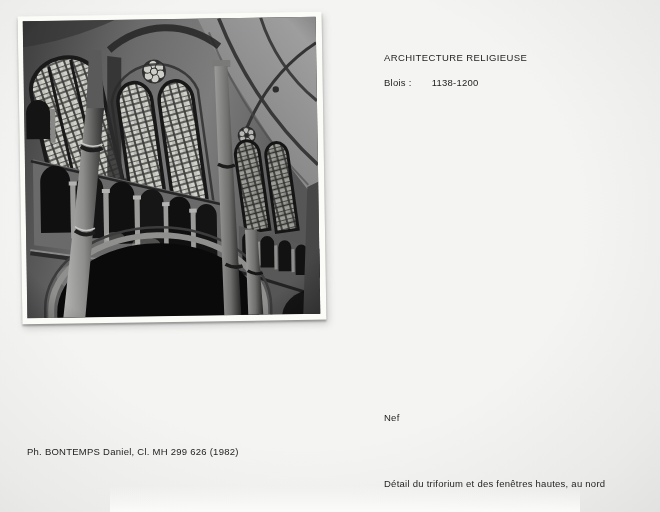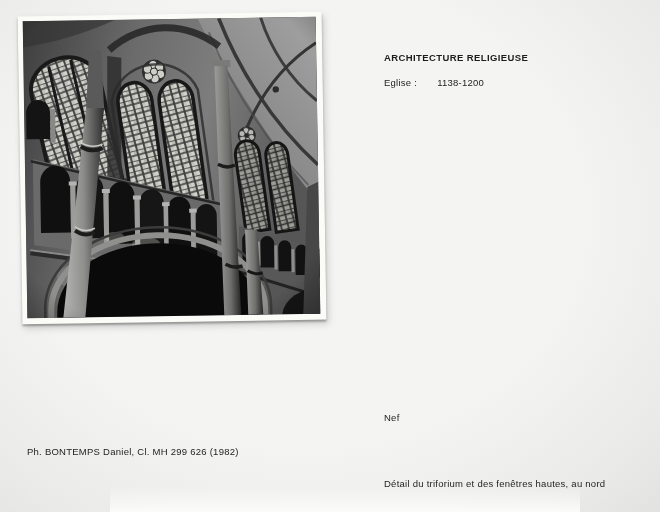--- a/index.html
+++ b/index.html
@@ -22,21 +22,21 @@
   .photo{
     position:absolute;left:20px;top:14px;width:304px;height:308px;margin:0;
     background:#fbfbf8;
     padding:5px 6px 6px 5px;box-sizing:border-box;
     transform:rotate(-0.9deg);transform-origin:50% 50%;
     box-shadow:0 2px 2px rgba(40,40,40,.35), 2px 4px 7px rgba(80,80,80,.25);
   }
   .photo svg{display:block;width:100%;height:100%;background:#5c5c5c;}
   
   .typed{position:absolute;font-size:9.5px;letter-spacing:.25px;line-height:12.5px;color:#1d1d1d;}
-  .t-title{left:384px;top:52px;font-weight:bold;letter-spacing:.4px;}
+  .t-title{left:384px;top:52px;font-weight:normal;letter-spacing:.4px;}
   .t-epoch{left:384px;top:77px;}
   .t-epoch .val{margin-left:20px;}
   .t-loc{left:384px;top:347px;}
   .t-loc .city{font-weight:bold;}
   .t-nef{left:384px;top:412px;}
   .t-caption{left:384px;top:446px;margin-top:32px;}
   .t-credit{left:27px;top:446px;}
 </style>
 </head>
 <body>
@@ -210,21 +210,21 @@
       <path d="M221,253 q8,5 15,2" stroke="#161616" stroke-width="3" fill="none"></path>
 
       <path d="M282,170 L293,165 L293,297 L276,297 Z" fill="#474747"></path>
 
       <rect x="0" y="0" width="293" height="297" fill="url(#vig)"></rect>
     </svg>
   </figure>
 
   <div class="typed t-title">ARCHITECTURE RELIGIEUSE</div>
   <div class="typed t-epoch">
-    <span>Eglise :</span><span class="val">1138-1200</span>
+    <span>Blois :</span><span class="val">1138-1200</span>
   </div>
 
 
   <div class="typed t-nef">Nef</div>
 
   <div class="typed t-caption">Détail du triforium et des fenêtres hautes, au nord</div>
 
   <div class="typed t-credit">Ph. BONTEMPS Daniel, Cl. MH 299 626 (1982)</div>
 
   <div class="bottom-sheen"></div>

